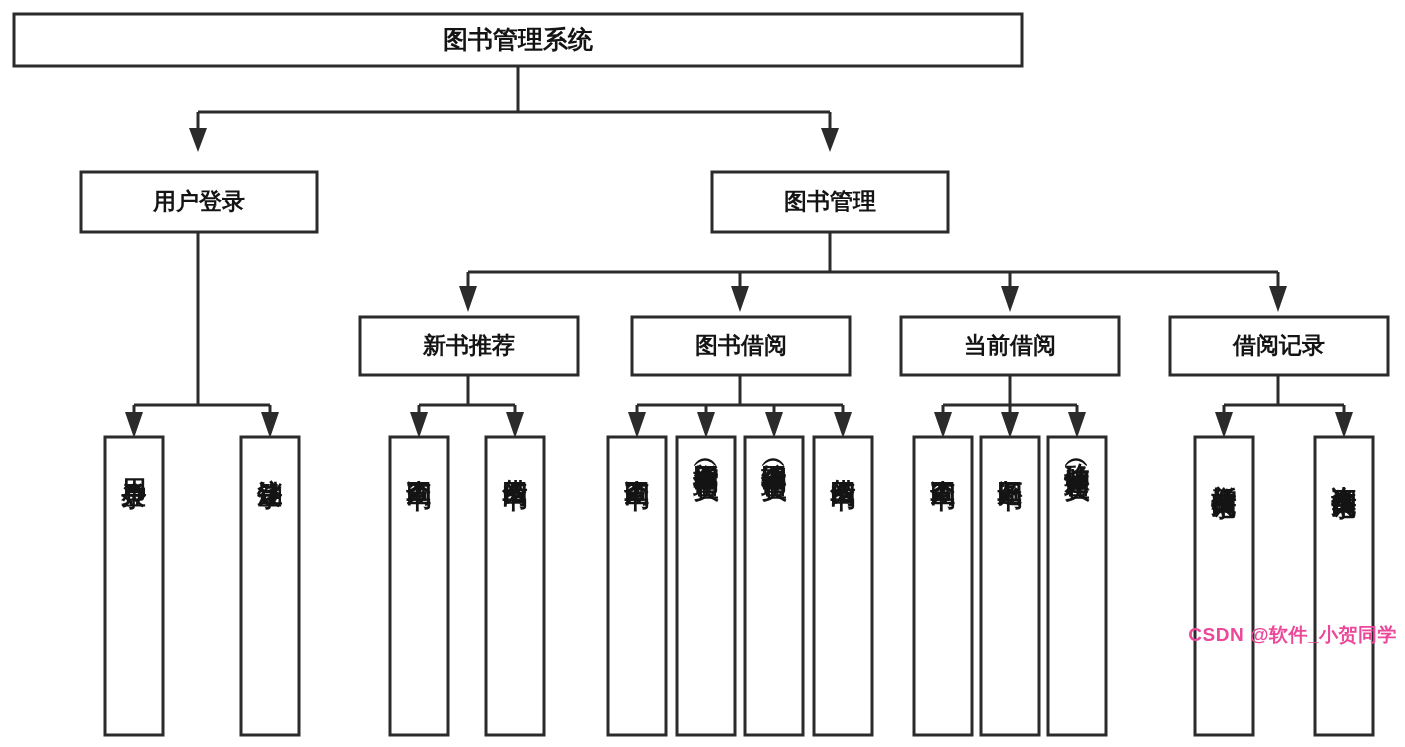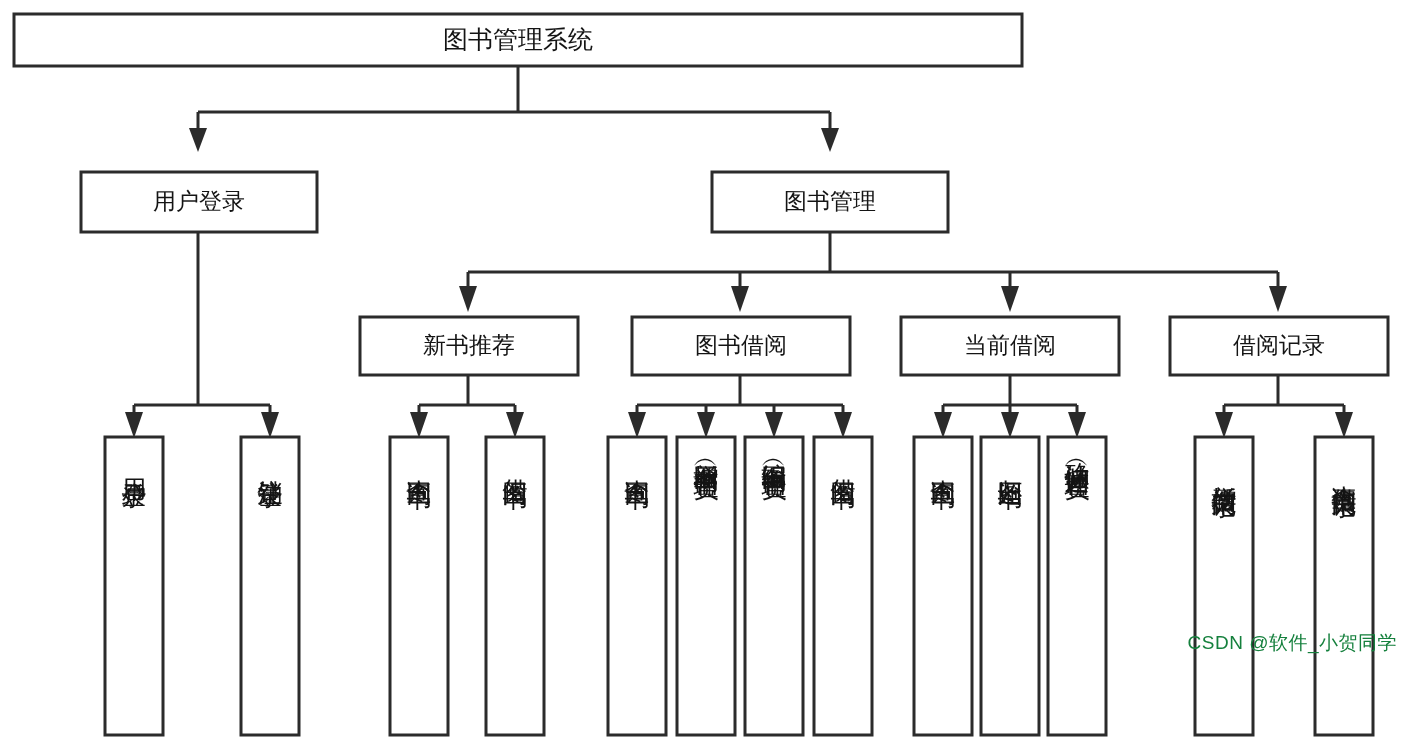--- a/index.html
+++ b/index.html
@@ -1,20 +1,20 @@
 <!DOCTYPE html>
 <html><head>
 <meta charset="utf-8">
 <style>
   html,body{margin:0;padding:0;background:#ffffff;}
   body{
     font-family:"Liberation Sans","DejaVu Sans",sans-serif;
     width:1405px;height:747px;overflow:hidden;
   }
-  #diagram-root{position:relative;width:1405px;height:666px;background:#fff;}
+  #diagram-root{position:relative;width:1405px;height:666px;background:#fff;font-weight:bold;}
   svg.diagram{display:block;width:1405px;height:747px;}
   .node-rect{fill:#ffffff;stroke:#2b2b2b;stroke-width:3;}
   .edge{stroke:#2b2b2b;stroke-width:3;fill:none;}
   .arrow-head{fill:#2b2b2b;stroke:none;}
   text.node-label{
     font-family:"Liberation Sans","DejaVu Sans",sans-serif;
     fill:#141414;
     text-anchor:middle;
     dominant-baseline:middle;
   }
@@ -36,24 +36,24 @@
     display:flex;
     align-items:flex-start;
     justify-content:center;
     box-sizing:border-box;
     pointer-events:auto;
   }
   .vleaf .vlabel-inner{margin-top:22px;}
   .watermark{
     position:absolute;
     right:8px;
-    bottom:10px;
+    bottom:18px;
     font-family:"Liberation Sans","DejaVu Sans",sans-serif;
     font-size:19px;
-    color:#15803d;
+    color:#ec4899;
     white-space:nowrap;
     letter-spacing:0.5px;
   }
 </style>
 </head>
 <body>
 
 <div id="diagram-root">
 
   <svg class="diagram" viewBox="0 0 1405 747" xmlns="http://www.w3.org/2000/svg">

